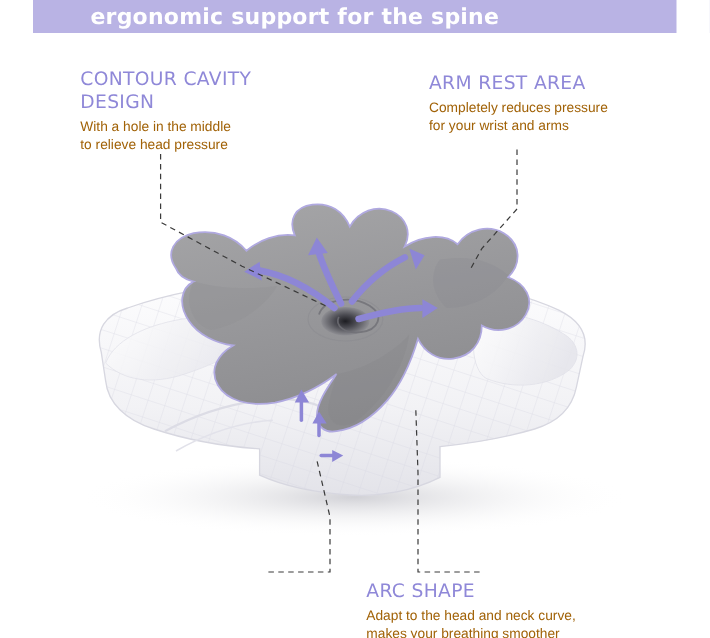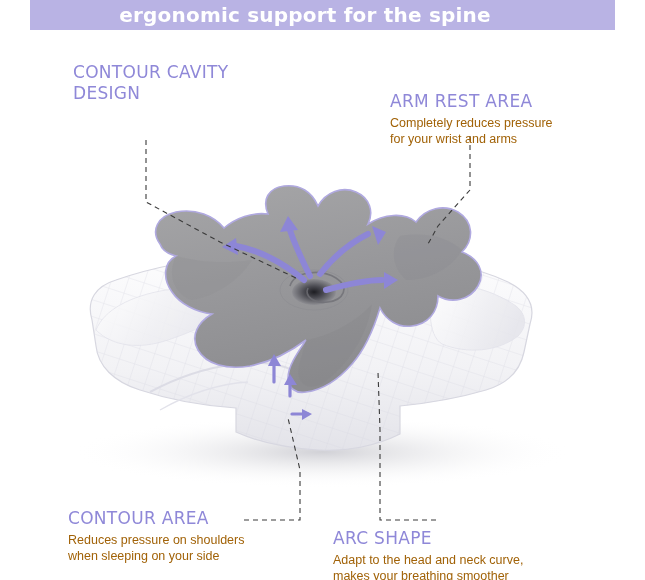--- a/index.html
+++ b/index.html
@@ -28,21 +28,20 @@
   }
   .banner-inner {
     position: absolute;
     left: 0;
     top: 0;
     width: 536px;
     height: 30px;
     display: flex;
     align-items: center;
     justify-content: center;
-    padding-left: 37px;
   }
   .banner-text {
     color: #ffffff;
     font-size: 20px;
     font-weight: bold;
     letter-spacing: 0.2px;
     white-space: nowrap;
     font-family: "DejaVu Sans", sans-serif;
   }
   .banner-cap-left, .banner-cap-right {
@@ -69,21 +68,21 @@
   }
   .callout .desc {
     color: #a16207;
     font-size: 12.5px;
     line-height: 16px;
     margin-top: 3px;
     white-space: pre-line;
   }
 
   #callout-central { left: 73px; top: 62px; width: 200px; }
-  #callout-arm     { left: 390px; top: 66px; width: 210px; margin-top: 25px; }
+  #callout-arm     { left: 390px; top: 66px; width: 210px; }
   #callout-contour { left: 68px; top: 508px; width: 240px; }
   #callout-arc     { left: 333px; top: 528px; width: 250px; }
 
   
   svg.layer {
     position: absolute;
     left: 0;
     top: 0;
     width: 645px;
     height: 580px;
@@ -256,33 +255,30 @@
 
     <path class="leader" d="M 146 140 L 146 202 L 220 242 L 296 278"></path>
     <path class="leader" d="M 470 136 L 470 190 L 438 226 L 428 244"></path>
     <path class="leader" d="M 244 520 L 300 520 L 300 470 L 288 418"></path>
     <path class="leader" d="M 436 520 L 380 520 L 380 430 L 378 372"></path>
   </svg>
 
   <div class="callout" id="callout-central">
     <div class="title">CONTOUR CAVITY
 DESIGN</div>
+    <div class="desc">With a hole in the middle
+to relieve head pressure</div>
   </div>
 
   <div class="callout" id="callout-arm">
     <div class="title">ARM REST AREA</div>
     <div class="desc">Completely reduces pressure
 for your wrist and arms</div>
   </div>
 
-  <div class="callout" id="callout-contour">
-    <div class="title">CONTOUR AREA</div>
-    <div class="desc">Reduces pressure on shoulders
-when sleeping on your side</div>
-  </div>
 
   <div class="callout" id="callout-arc">
     <div class="title">ARC SHAPE</div>
     <div class="desc">Adapt to the head and neck curve,
 makes your breathing smoother</div>
   </div>
 
 </div>
 
 </body></html>

